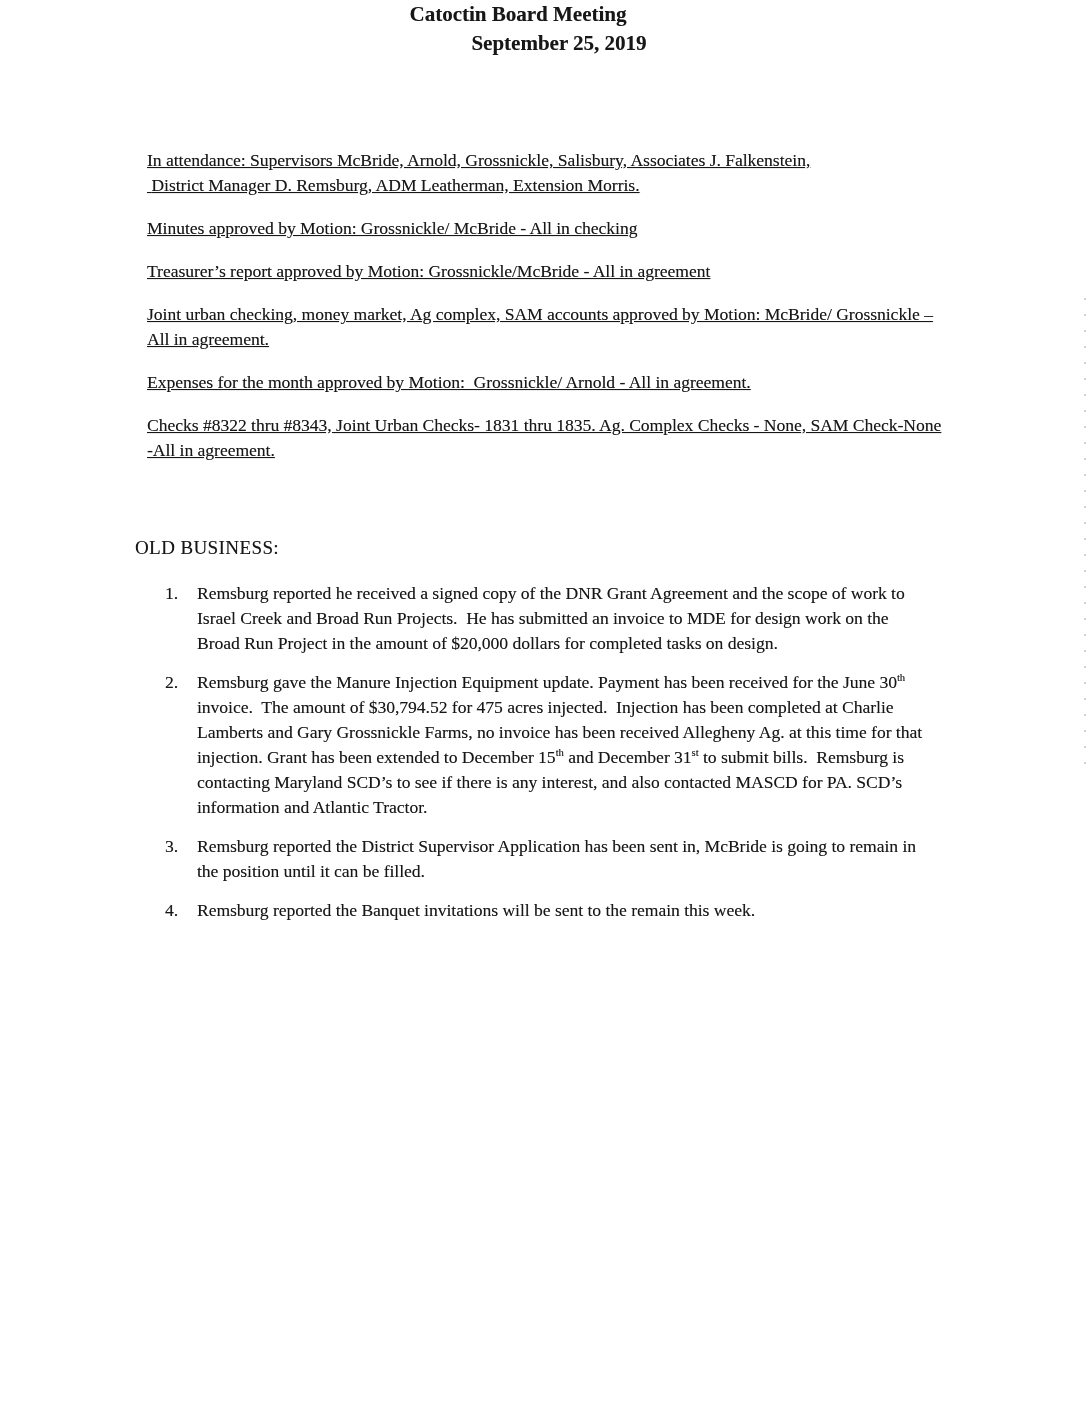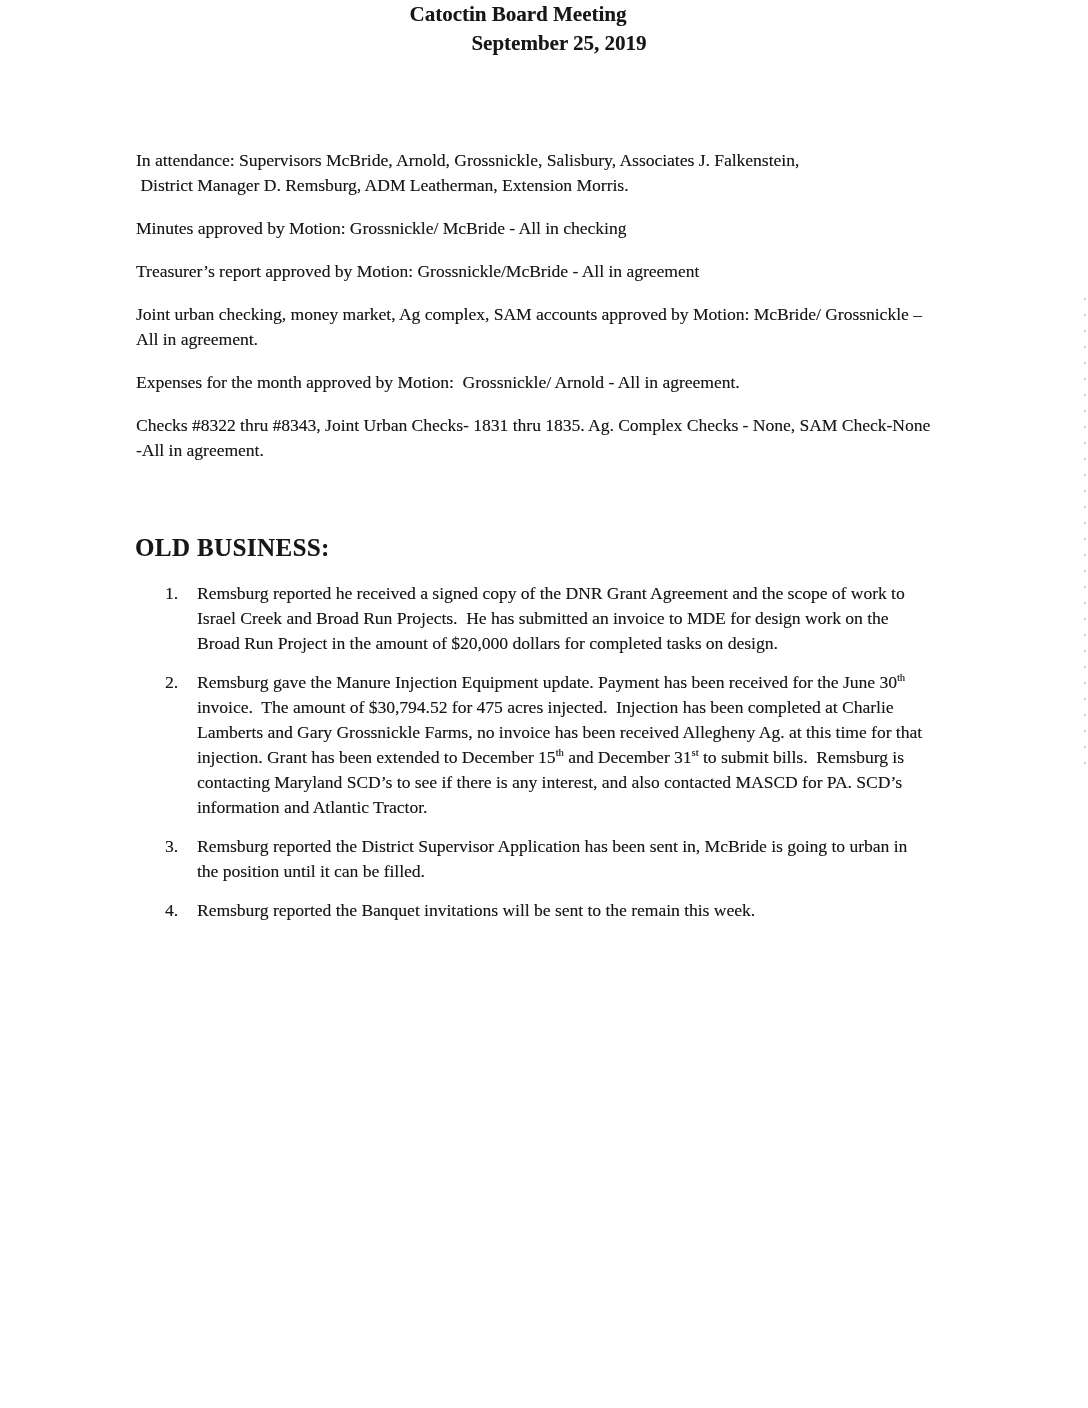--- a/index.html
+++ b/index.html
@@ -30,27 +30,28 @@
   .doc-title .t-line2 { position: relative; left: 19px; }
   .doc-title .t-line3 { position: relative; left: 0; }
   .doc-body {
     margin-top: 90px;
     margin-left: 135px;
     width: 915px;
     font-size: 17.5px;
     line-height: 25px;
   }
   .doc-body p {
-    margin: 0 0 18px 1px;
+    margin: 0 0 18px 12px;
     white-space: pre-wrap;
+    text-decoration: underline;
   }
   .ob-heading {
     margin: 72px 0 0 0;
-    font-size: 25px;
-    font-weight: bold;
+    font-size: 19px;
+    font-weight: normal;
     letter-spacing: 0.4px;
     line-height: 25px;
   }
   ol.ob-list {
     list-style: none;
     margin: 21px 0 0 0;
     padding: 0;
   }
   ol.ob-list li {
     position: relative;
@@ -120,21 +121,21 @@
         <span class="li-num">2.</span>
         <span class="li-text">Remsburg gave the Manure Injection Equipment update. Payment has been received for the June 30<sup>th</sup>
 invoice.  The amount of $30,794.52 for 475 acres injected.  Injection has been completed at Charlie
 Lamberts and Gary Grossnickle Farms, no invoice has been received Allegheny Ag. at this time for that
 injection. Grant has been extended to December 15<sup>th</sup> and December 31<sup>st</sup> to submit bills.  Remsburg is
 contacting Maryland SCD’s to see if there is any interest, and also contacted MASCD for PA. SCD’s
 information and Atlantic Tractor.</span>
       </li>
       <li>
         <span class="li-num">3.</span>
-        <span class="li-text">Remsburg reported the District Supervisor Application has been sent in, McBride is going to urban in
+        <span class="li-text">Remsburg reported the District Supervisor Application has been sent in, McBride is going to remain in
 the position until it can be filled.</span>
       </li>
       <li>
         <span class="li-num">4.</span>
         <span class="li-text">Remsburg reported the Banquet invitations will be sent to the remain this week.</span>
       </li>
     </ol>
   </div>
 
   <div class="scan-noise-right"></div>

